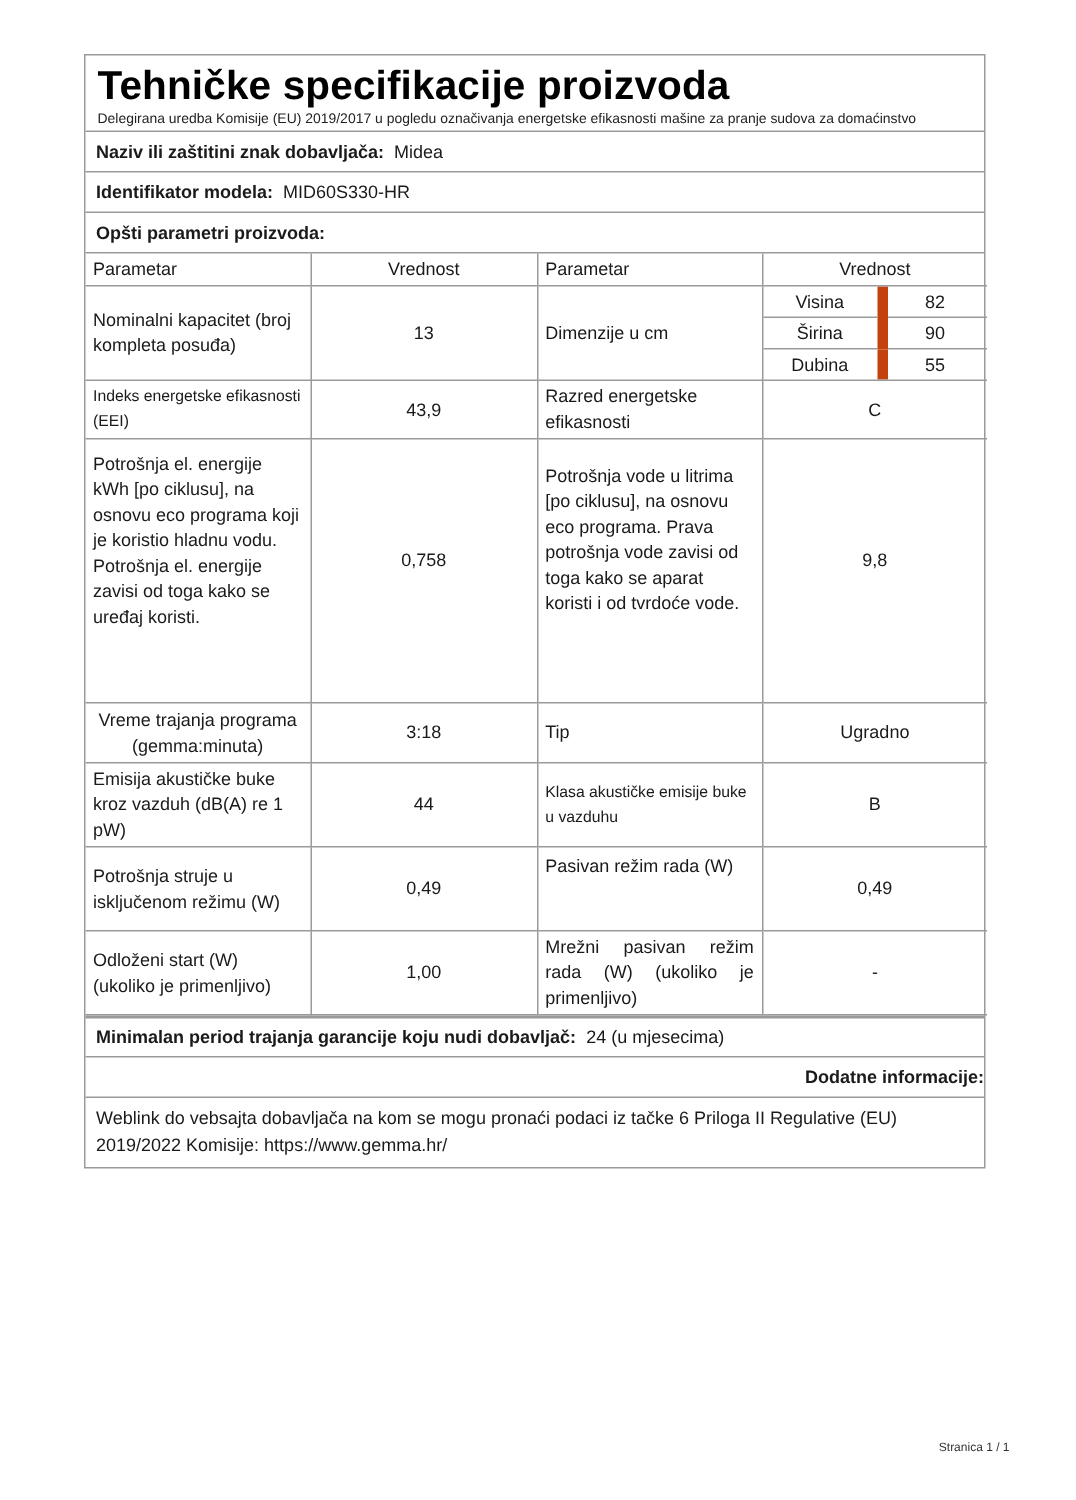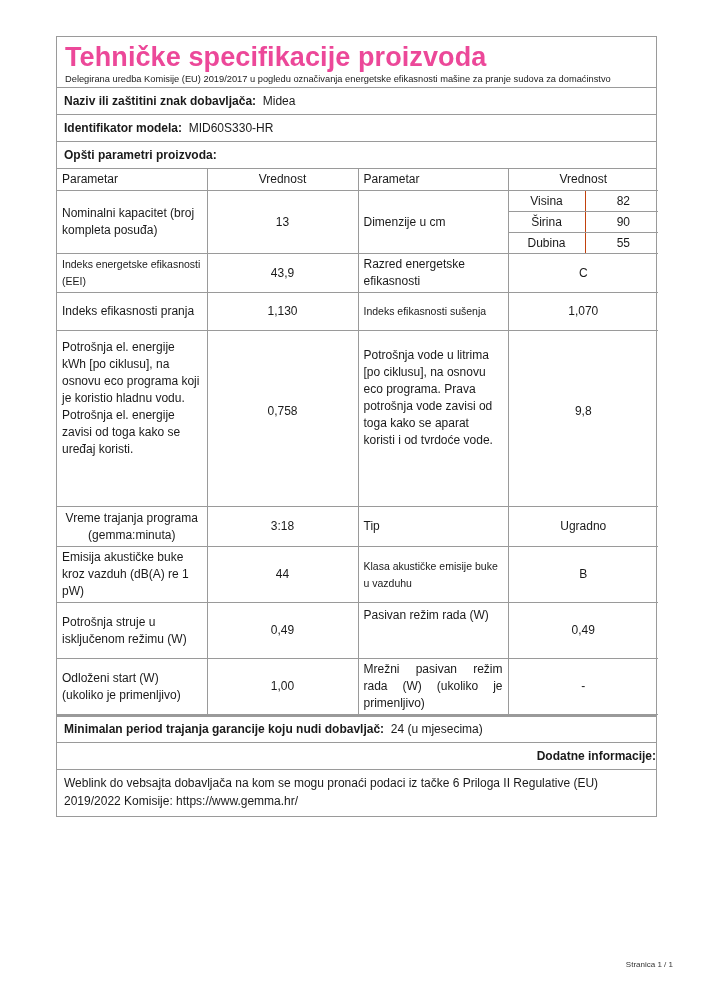--- a/index.html
+++ b/index.html
@@ -1,36 +1,36 @@
 <!DOCTYPE html>
 <html><head>
 <meta charset="utf-8">
 <style>
   html, body { margin: 0; padding: 0; background: #ffffff; }
   body { width: 717px; height: 1000px; position: relative; font-family: "Liberation Sans", "DejaVu Sans", sans-serif; color: #1a1a1a; overflow: hidden; }
   .sheet { position: absolute; left: 56px; top: 36px; width: 601px; border: 1px solid #9a9a9a; box-sizing: border-box; }
   .title-block { padding: 4px 8px 2px 8px; border-bottom: 1px solid #9a9a9a; }
-  .title { font-size: 27px; font-weight: bold; color: #ec4899; line-height: 32px; letter-spacing: 0.1px; }
+  .title { font-size: 27px; font-weight: bold; color: #000000; line-height: 32px; letter-spacing: 0.1px; }
   .subtitle { font-size: 9.3px; line-height: 11px; color: #222; margin-top: 1px; }
   .info-row { height: 26px; line-height: 26px; padding-left: 7px; font-size: 12px; border-bottom: 1px solid #9a9a9a; white-space: nowrap; }
   .info-row b { font-weight: bold; }
   table.spec { border-collapse: collapse; width: 100%; table-layout: fixed; font-size: 12px; }
   table.spec td { border: 1px solid #9a9a9a; padding: 2px 5px; vertical-align: middle; line-height: 17px; }
   table.spec tr:first-child td { border-top: none; }
   table.spec td:first-child { border-left: none; }
   table.spec td.last { border-right: none; }
   .c { text-align: center; margin-left: 45px; }
   .small { font-size: 10.5px; line-height: 16px; }
   .top { vertical-align: top !important; }
   .just { text-align: justify; }
   .dim { padding: 0 !important; }
   table.dimtab { border-collapse: collapse; width: 100%; font-size: 12px; }
   table.dimtab td { border: none; border-bottom: 1px solid #9a9a9a; height: 20px; padding: 0 6px; text-align: center; line-height: 20px; }
   table.dimtab tr:last-child td { border-bottom: none; }
-  table.dimtab td.dl { border-right: 1px solid #c2410c; width: 64px; }
+  table.dimtab td.dl { border-right: 7px solid #c2410c; width: 64px; }
   table.dimtab td.dv { text-align: right; padding-right: 28px; }
   .warranty { height: 25px; line-height: 25px; padding-left: 7px; font-size: 12px; border-top: 2px solid #9a9a9a; border-bottom: 1px solid #9a9a9a; white-space: nowrap; }
   .extra-head { height: 26px; line-height: 26px; padding-left: 7px; font-size: 12px; font-weight: bold; border-bottom: 1px solid #9a9a9a; text-align: right; }
   .weblink { padding: 4px 7px 6px 7px; font-size: 12px; line-height: 18px; }
   .footer { position: absolute; right: 44px; top: 960px; font-size: 8px; color: #333; }
 </style>
 </head>
 <body>
 
 <div class="sheet">
@@ -87,26 +87,20 @@
         </tbody>
             </table>
       </td>
     </tr>
     <tr style="height:38px">
       <td class="small">Indeks energetske efikasnosti (EEI)</td>
       <td class="c">43,9</td>
       <td>Razred energetske efikasnosti</td>
       <td class="c last">C</td>
     </tr>
-    <tr style="height:38px">
-      <td>Indeks efikasnosti pranja</td>
-      <td class="c">1,130</td>
-      <td class="small">Indeks efikasnosti sušenja</td>
-      <td class="c last">1,070</td>
-    </tr>
     <tr style="height:176px">
       <td class="top" style="padding-top:8px">Potrošnja el. energije kWh [po ciklusu], na osnovu eco programa koji je koristio hladnu vodu. Potrošnja el. energije zavisi od toga kako se uređaj koristi.</td>
       <td class="c" style="vertical-align:top;padding-top:72px">0,758</td>
       <td class="top" style="padding-top:16px">Potrošnja vode u litrima [po ciklusu], na osnovu eco programa. Prava potrošnja vode zavisi od toga kako se aparat koristi i od tvrdoće vode.</td>
       <td class="c last" style="vertical-align:top;padding-top:72px">9,8</td>
     </tr>
     <tr style="height:40px">
       <td class="c">Vreme trajanja programa (gemma:minuta)</td>
       <td class="c">3:18</td>
       <td>Tip</td>

